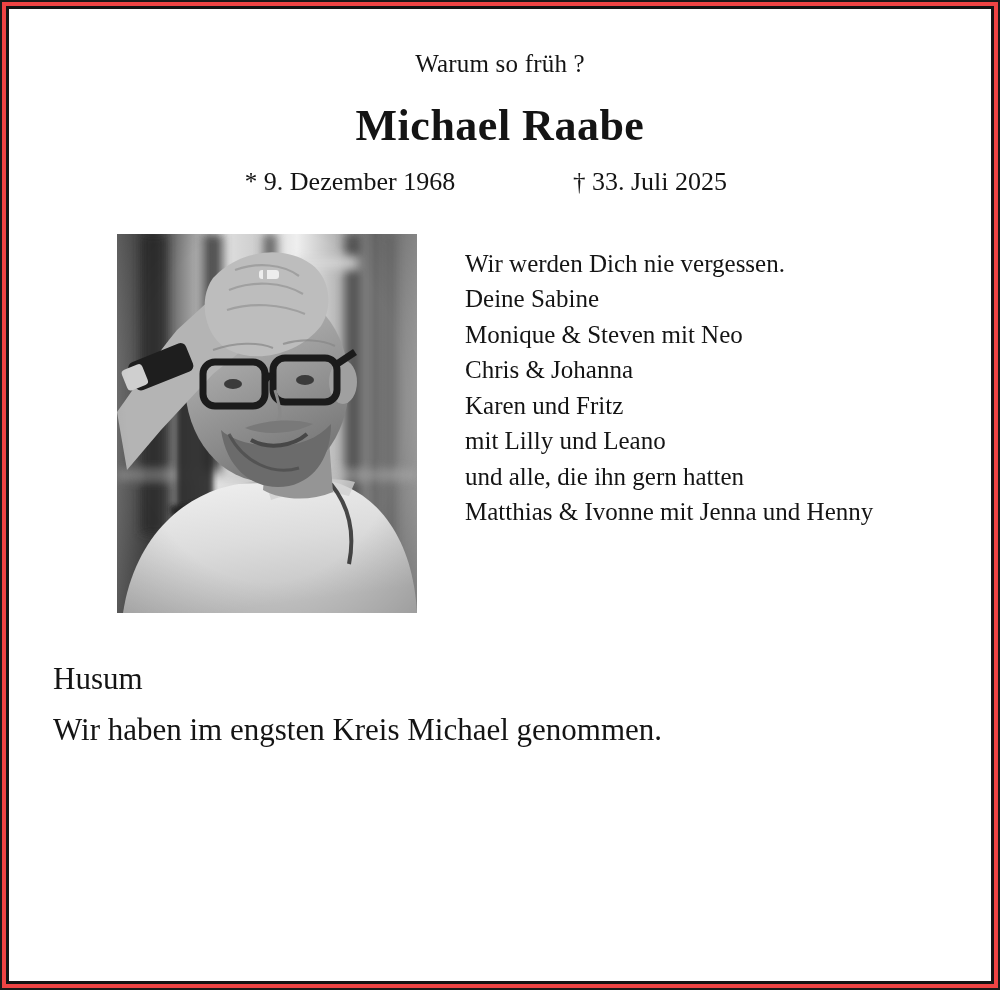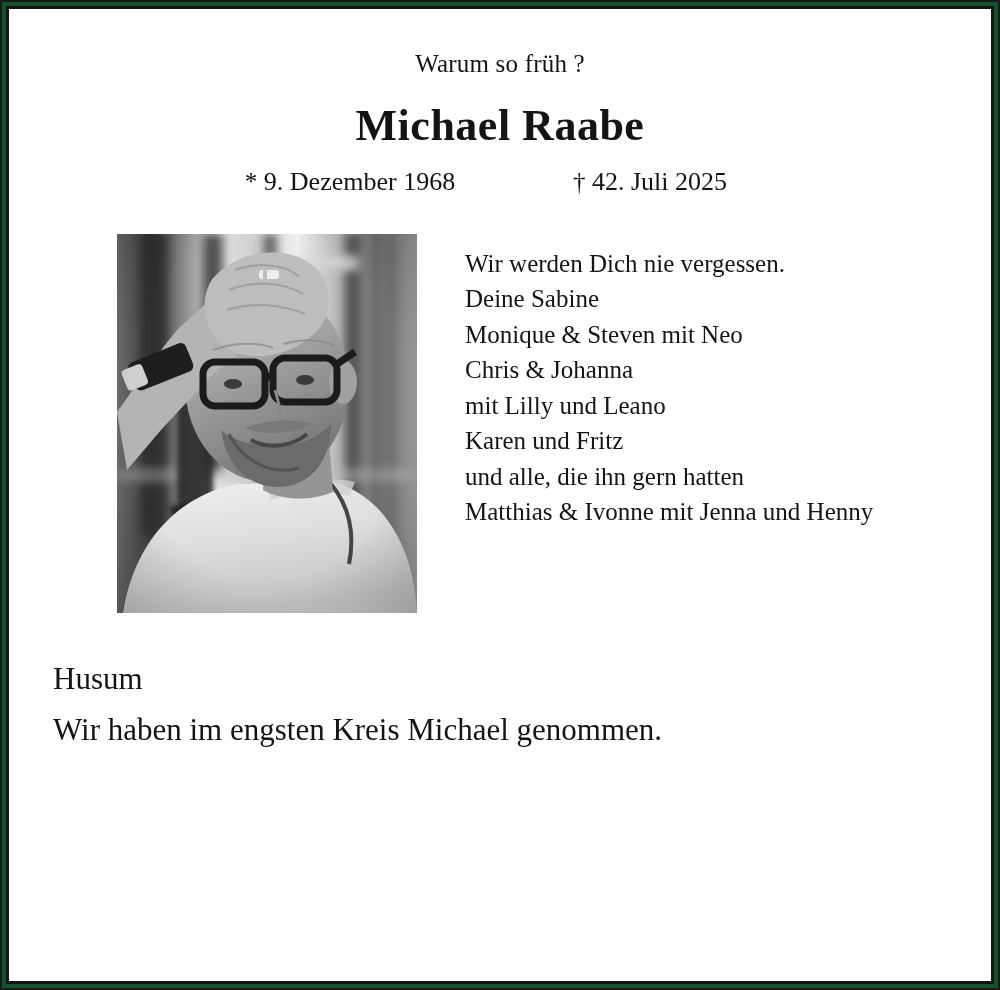--- a/index.html
+++ b/index.html
@@ -14,21 +14,21 @@
     color: #141414;
     overflow: hidden;
   }
 
   
   .notice {
     position: relative;
     box-sizing: border-box;
     width: 1000px;
     height: 990px;
-    background: #14532d;
+    background: #ef4444;
     border: 2px solid #1a1a1a;   
     padding: 4px;                 
   }
   .notice-inner {
     box-sizing: border-box;
     width: 100%;
     height: 100%;
     border: 3px solid #141414;    
     background: #ffffff;
     padding: 30px 33px 20px 33px;
@@ -131,21 +131,21 @@
 
       <div class="deceased-name">Michael Raabe</div>
 
       <div class="dates">
         <div class="date-birth">
           <span class="sym">*</span>
           <span>9. Dezember 1968</span>
         </div>
         <div class="date-death">
           <span class="sym">†</span>
-          <span>42. Juli 2025</span>
+          <span>33. Juli 2025</span>
         </div>
       </div>
     </div>
 
     <div class="middle">
 
       <div class="photo-wrap">
         <svg class="photo" viewBox="0 0 300 379" preserveAspectRatio="xMidYMid slice">
           <defs>
             <linearGradient id="bgWin" x1="0" y1="0" x2="1" y2="0">
@@ -251,22 +251,22 @@
 
           <rect x="0" y="0" width="300" height="379" fill="url(#vign)"></rect>
         </svg>
       </div>
 
       <div class="tribute">
         <div class="tribute-line lead">Wir werden Dich nie vergessen.</div>
         <div class="tribute-line">Deine Sabine</div>
         <div class="tribute-line">Monique &amp; Steven mit Neo</div>
         <div class="tribute-line">Chris &amp; Johanna</div>
+        <div class="tribute-line">Karen und Fritz</div>
         <div class="tribute-line">mit Lilly und Leano</div>
-        <div class="tribute-line">Karen und Fritz</div>
         <div class="tribute-line">und alle, die ihn gern hatten</div>
         <div class="tribute-line">Matthias &amp; Ivonne mit Jenna und Henny</div>
       </div>
     </div>
 
     <div class="footer">
       <p>Husum</p>
       <p>Wir haben im engsten Kreis Michael genommen.</p>
     </div>
 

